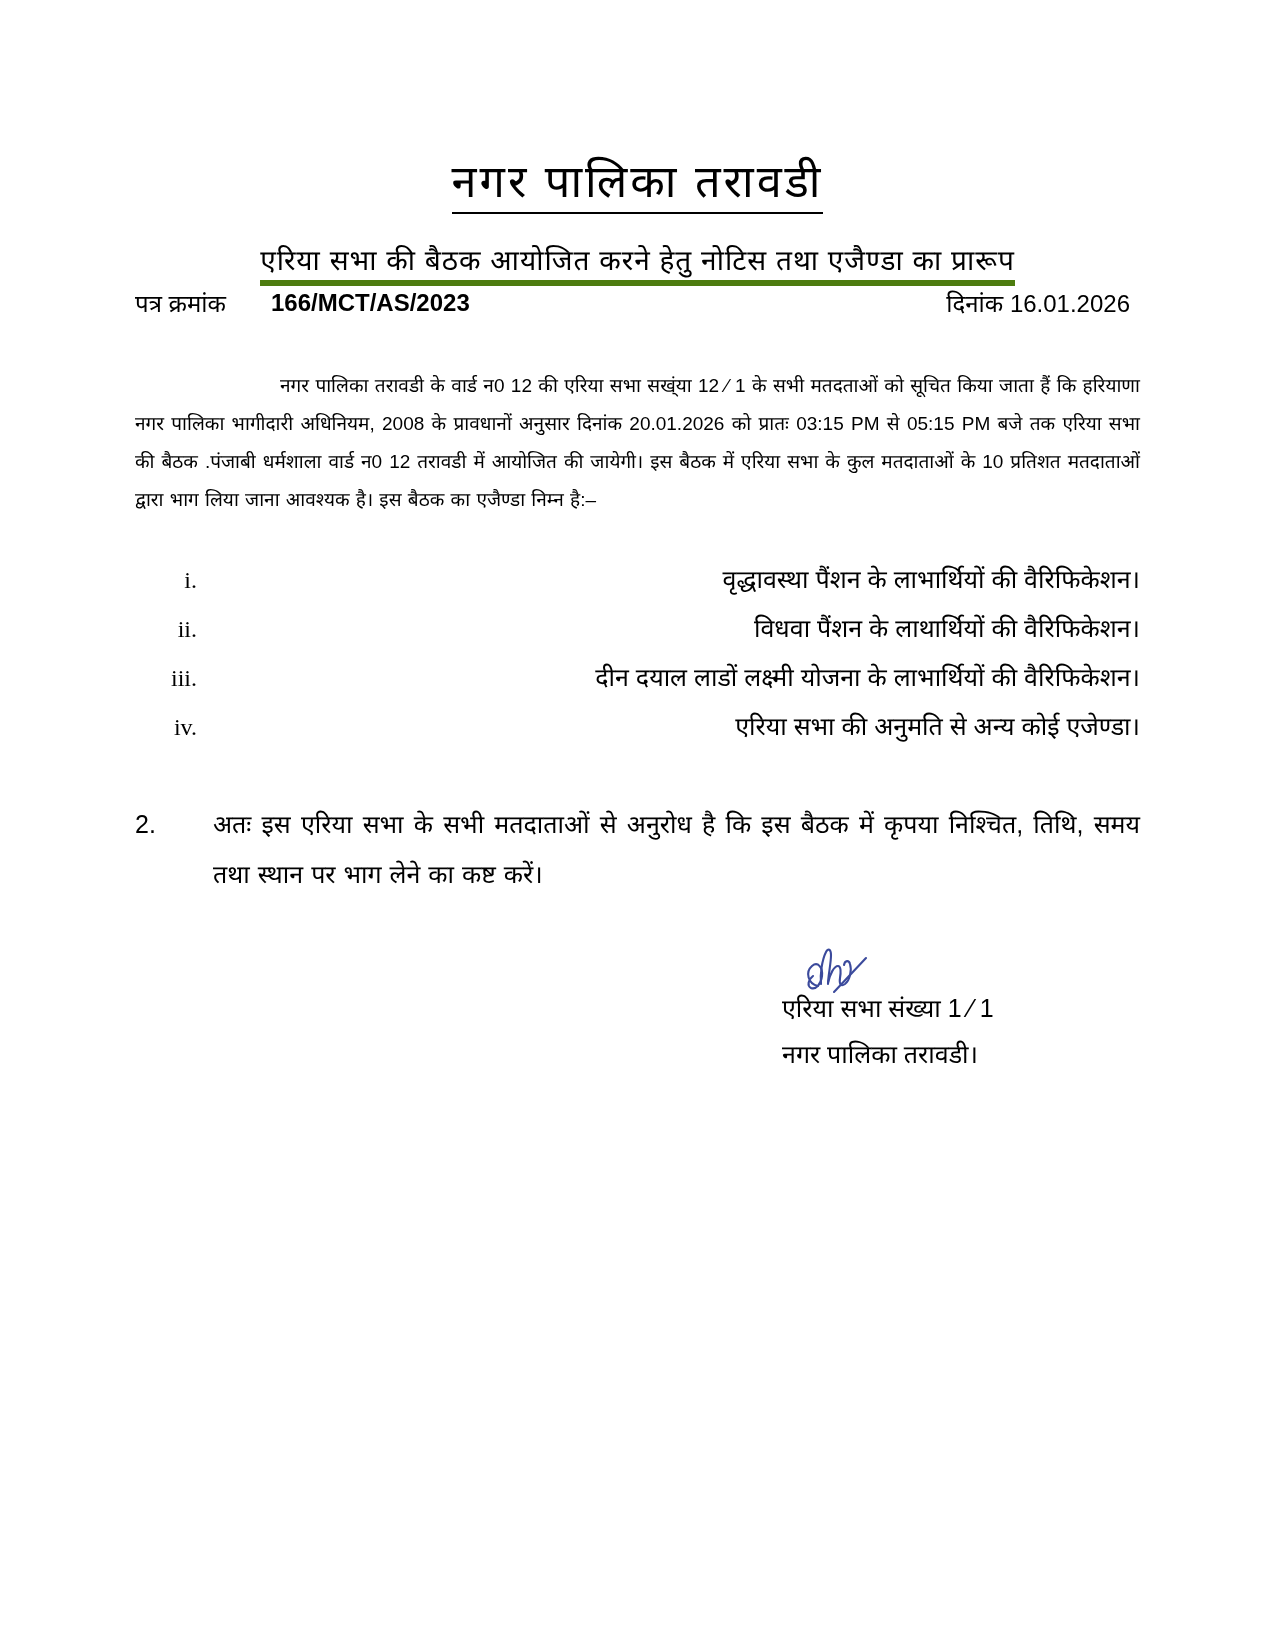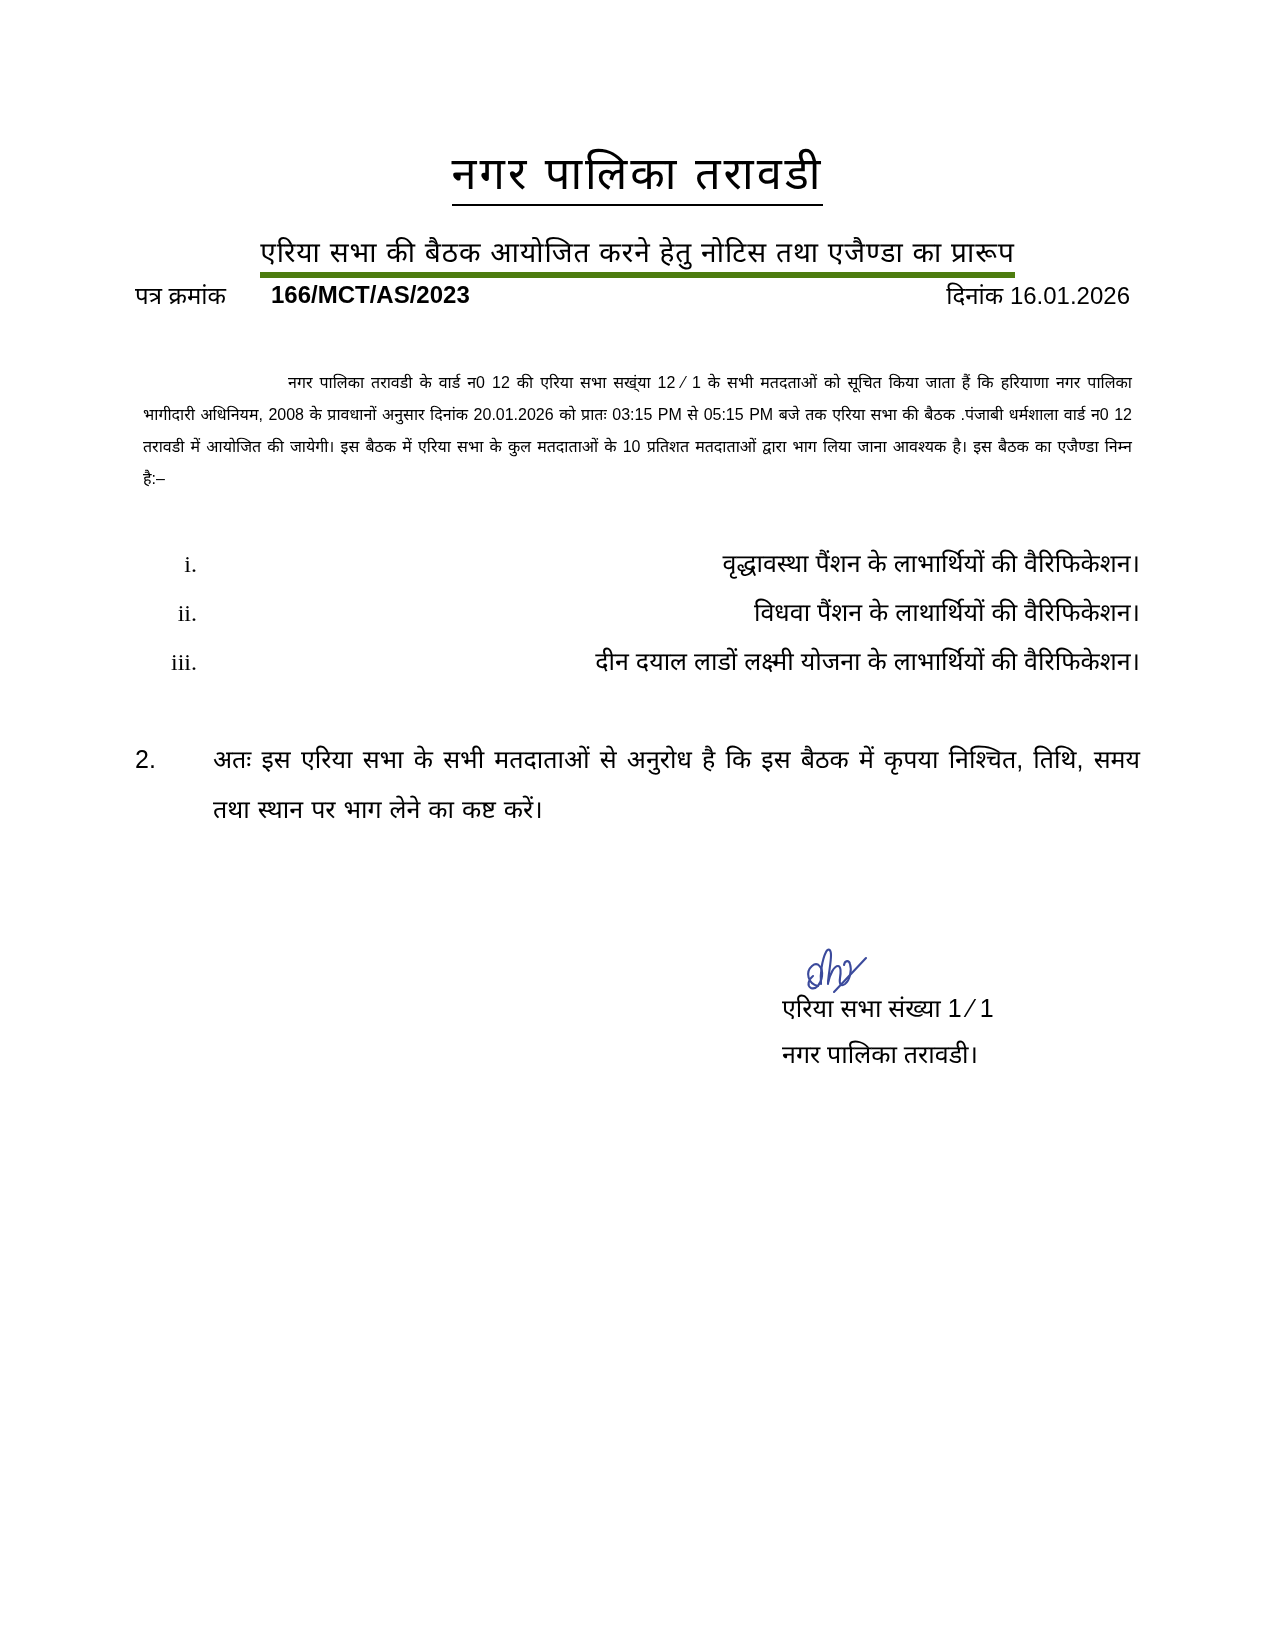--- a/index.html
+++ b/index.html
@@ -16,21 +16,21 @@
     color: #000000;
     overflow: hidden;
   }
 
   .page {
     position: absolute;
     left: 0; top: 0;
     width: 1275px;
     height: 1362px;
     box-sizing: border-box;
-    padding: 0 135px;
+    padding: 8px 135px;
   }
 
   
   .doc-title {
     margin: 0;
     padding-top: 148px;
     text-align: center;
     font-size: 45px;
     font-weight: 400;
     letter-spacing: 3px;
@@ -70,23 +70,23 @@
     white-space: nowrap;
   }
   .ref-spacer { flex: 1 1 auto; }
   .ref-date {
     white-space: nowrap;
     padding-right: 10px;
   }
 
   
   .body-para {
-    margin: 8px;
+    margin: 0;
     padding-top: 48px;
-    font-size: 16px;
+    font-size: 19px;
     line-height: 2.0;
     text-align: justify;
     text-justify: inter-word;
     text-indent: 145px;
     word-spacing: 1px;
   }
 
   
   .agenda-list {
     margin: 0;
@@ -177,20 +177,24 @@
       <span class="agenda-text">वृद्धावस्था पैंशन के लाभार्थियों की वैरिफिकेशन।</span>
     </li>
     <li class="agenda-item">
       <span class="agenda-num">ii.</span>
       <span class="agenda-text">विधवा पैंशन के लाथार्थियों की वैरिफिकेशन।</span>
     </li>
     <li class="agenda-item">
       <span class="agenda-num">iii.</span>
       <span class="agenda-text">दीन दयाल लाडों लक्ष्मी योजना के लाभार्थियों की वैरिफिकेशन।</span>
     </li>
+    <li class="agenda-item">
+      <span class="agenda-num">iv.</span>
+      <span class="agenda-text">एरिया सभा की अनुमति से अन्य कोई एजेण्डा।</span>
+    </li>
   </ul>
 
   <div class="closing-row">
     <span class="closing-num">2.</span>
     <span class="closing-text">अतः इस एरिया सभा के सभी मतदाताओं से अनुरोध है कि इस बैठक में कृपया निश्चित, तिथि, समय तथा स्थान पर भाग लेने का कष्ट करें।</span>
   </div>
 
 </div>
 
 <div class="signature-block">

